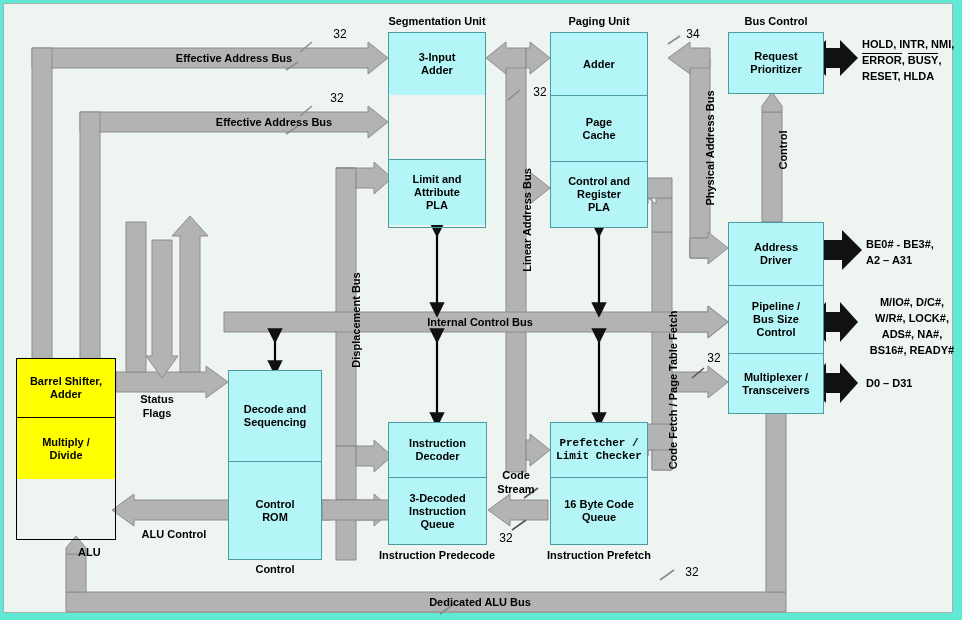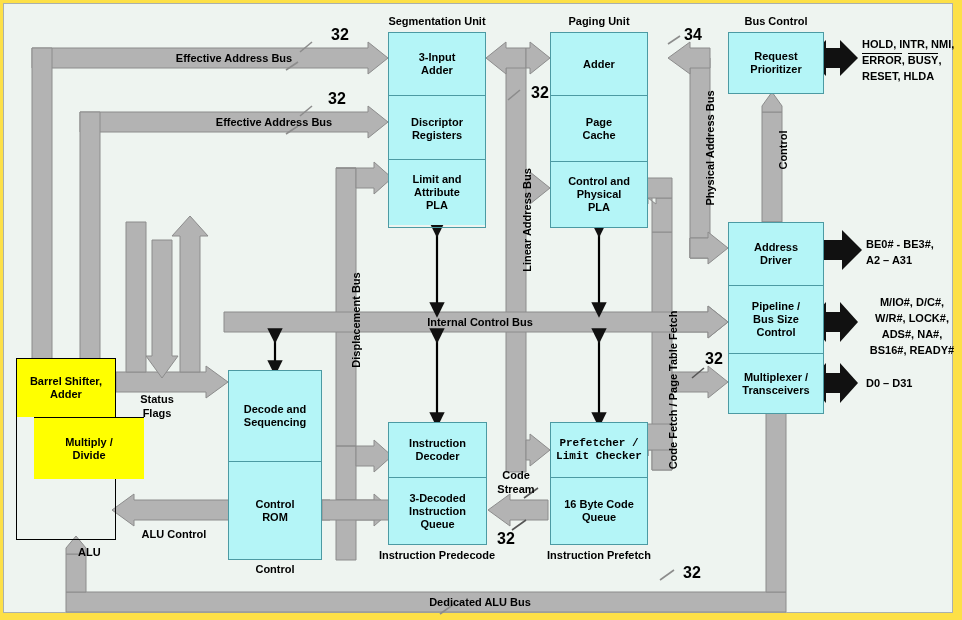--- a/index.html
+++ b/index.html
@@ -1,19 +1,19 @@
 <!DOCTYPE html>
 <html><head>
 <meta charset="utf-8">
 <title>80486 Block Diagram</title>
 <style>
   html,body{margin:0;padding:0;background:#ffffff;}
   #root{
     position:relative;width:962px;height:620px;
-    background:#fde047;
+    background:#5eead4;
     font-family:"Liberation Sans","DejaVu Sans",sans-serif;
     overflow:hidden;
   }
   #frame{
     position:absolute;left:3px;top:3px;width:950px;height:610px;
     border:1px solid #aab0ad;background:#eef4f0;
     box-sizing:border-box;
   }
   svg#wires{position:absolute;left:0;top:0;width:962px;height:620px;}
 
@@ -31,21 +31,21 @@
   .blk.yellow.inner{border:none;border-top:1px solid #000;}
 
   .grp{position:absolute;box-sizing:border-box;border:1px solid #4c9aa3;}
   .grp.yellow{border:1px solid #000;}
 
   
   .lbl{
     position:absolute;font-size:11px;font-weight:bold;color:#000;
     white-space:nowrap;line-height:13px;text-align:center;
   }
-  .lbl.num{font-size:16px;font-weight:bold;}
+  .lbl.num{font-size:12px;font-weight:normal;}
   .lbl.multi{white-space:normal;text-align:center;}
   .lbl.vert{
     transform-origin:0 0;
     transform:rotate(-90deg);
   }
   .ovl{border-top:1.6px solid #000;display:inline-block;line-height:12px;}
 </style>
 </head>
 <body>
 
@@ -177,41 +177,37 @@
   <div class="lbl multi" style="left:378px;top:548px;width:118px;line-height:14px;">Instruction
 Predecode</div>
   <div class="lbl" style="left:542px;top:549px;width:114px;">Instruction Prefetch</div>
   <div class="lbl" style="left:78px;top:546px;width:40px;text-align:left;">ALU</div>
 
   <div class="grp" style="left:388px;top:32px;width:98px;height:196px;"></div>
   <div class="blk" style="left:389px;top:33px;width:96px;height:62px;border:none;">
     <span class="multi" style="white-space:pre-line;">3-Input
 Adder</span>
   </div>
-  <div class="blk inner" style="left:389px;top:95px;width:96px;height:66px;">
-    <span style="white-space:pre-line;">Discriptor
-Registers</span>
-  </div>
   <div class="blk inner" style="left:389px;top:159px;width:96px;height:66px;">
     <span style="white-space:pre-line;">Limit and
 Attribute
 PLA</span>
   </div>
 
   <div class="grp" style="left:550px;top:32px;width:98px;height:196px;"></div>
   <div class="blk" style="left:551px;top:33px;width:96px;height:62px;border:none;">
     <span style="white-space:pre-line;">Adder</span>
   </div>
   <div class="blk inner" style="left:551px;top:95px;width:96px;height:66px;">
     <span style="white-space:pre-line;">Page
 Cache</span>
   </div>
   <div class="blk inner" style="left:551px;top:161px;width:96px;height:66px;">
     <span style="white-space:pre-line;">Control and
-Physical
+Register
 PLA</span>
   </div>
 
   <div class="blk" style="left:728px;top:32px;width:96px;height:62px;">
     <span style="white-space:pre-line;">Request
 Prioritizer</span>
   </div>
   <div class="grp" style="left:728px;top:222px;width:96px;height:192px;"></div>
   <div class="blk" style="left:729px;top:223px;width:94px;height:62px;border:none;">
     <span style="white-space:pre-line;">Address
@@ -226,21 +222,21 @@
     <span style="white-space:pre-line;">Multiplexer /
 Transceivers</span>
   </div>
 
 
   <div class="grp yellow" style="left:16px;top:358px;width:100px;height:182px;"></div>
   <div class="blk yellow" style="left:17px;top:359px;width:98px;height:58px;border:none;">
     <span style="white-space:pre-line;">Barrel Shifter,
 Adder</span>
   </div>
-  <div class="blk yellow inner" style="left:17px;top:417px;width:110px;height:62px;margin-left:17px;">
+  <div class="blk yellow inner" style="left:17px;top:417px;width:98px;height:62px;">
     <span style="white-space:pre-line;">Multiply /
 Divide</span>
   </div>
 
   <div class="grp" style="left:228px;top:370px;width:94px;height:190px;"></div>
   <div class="blk" style="left:229px;top:371px;width:92px;height:90px;border:none;">
     <span style="white-space:pre-line;">Decode and
 Sequencing</span>
   </div>
   <div class="blk inner" style="left:229px;top:461px;width:92px;height:98px;">

